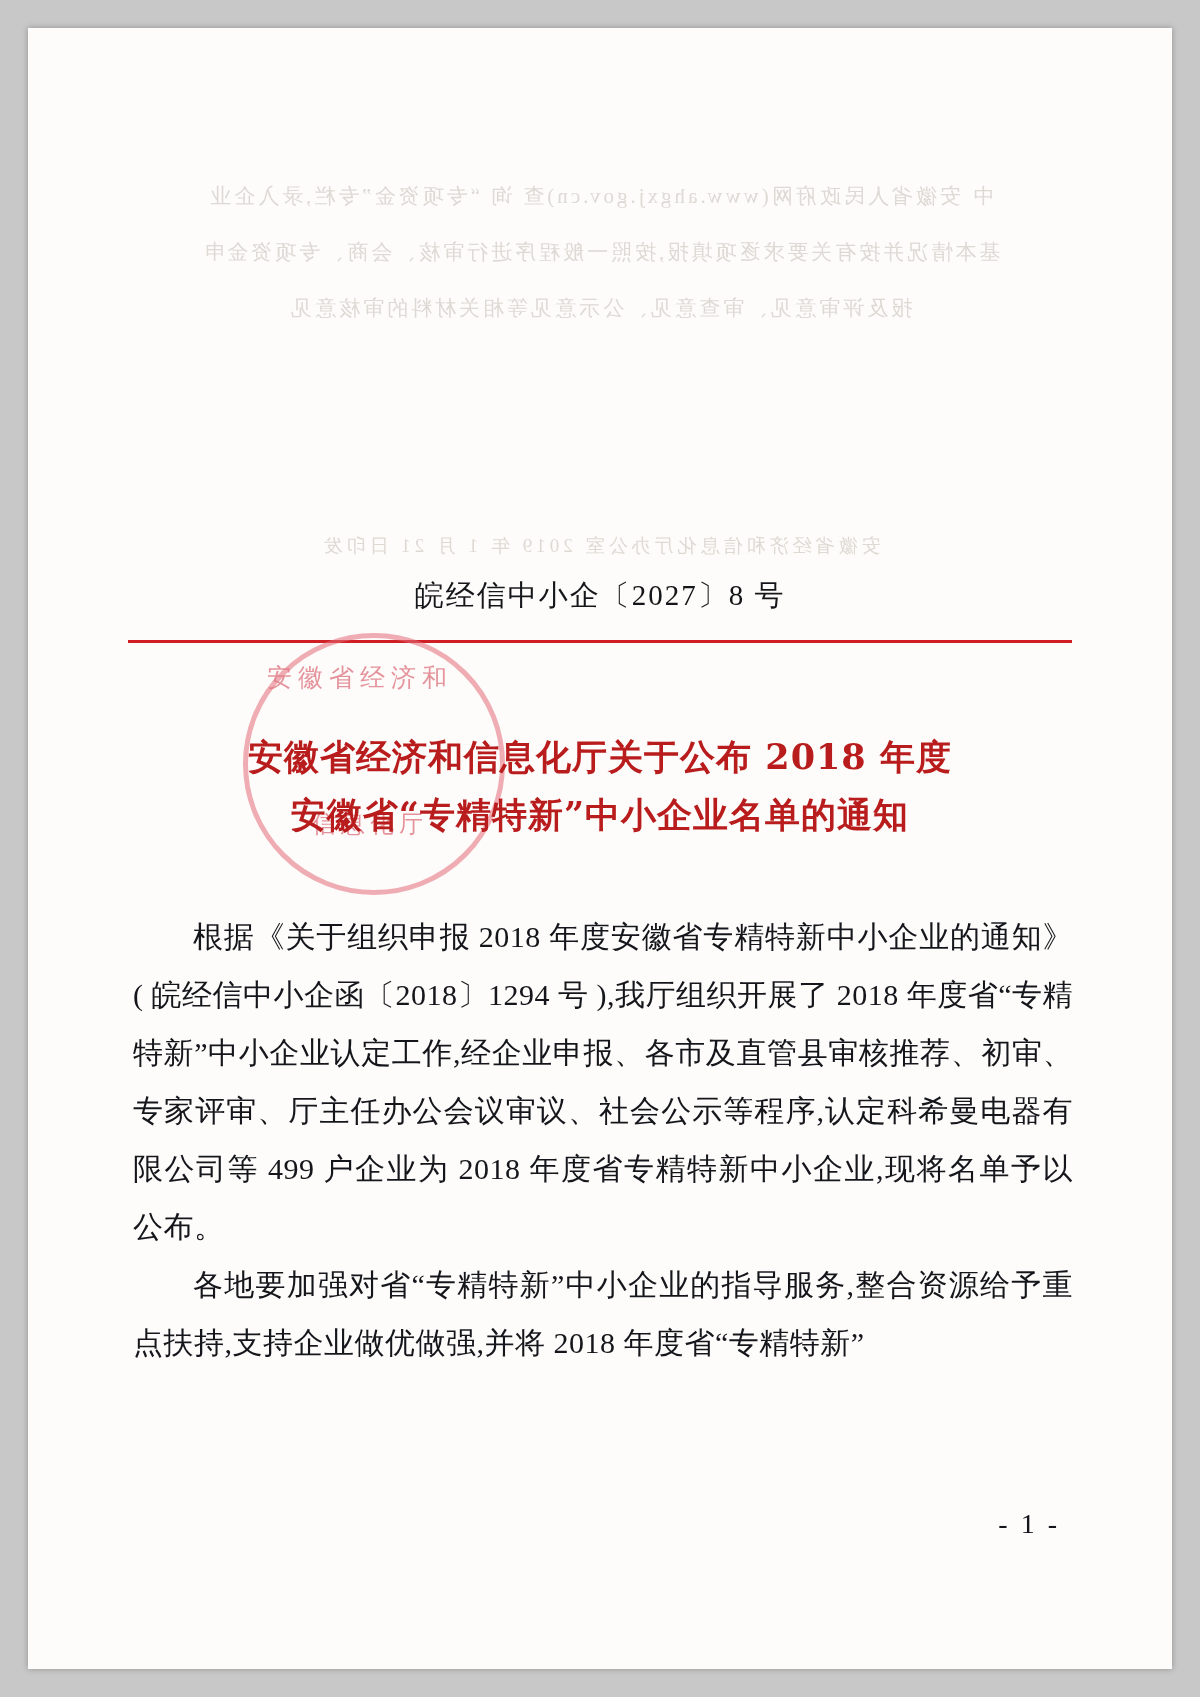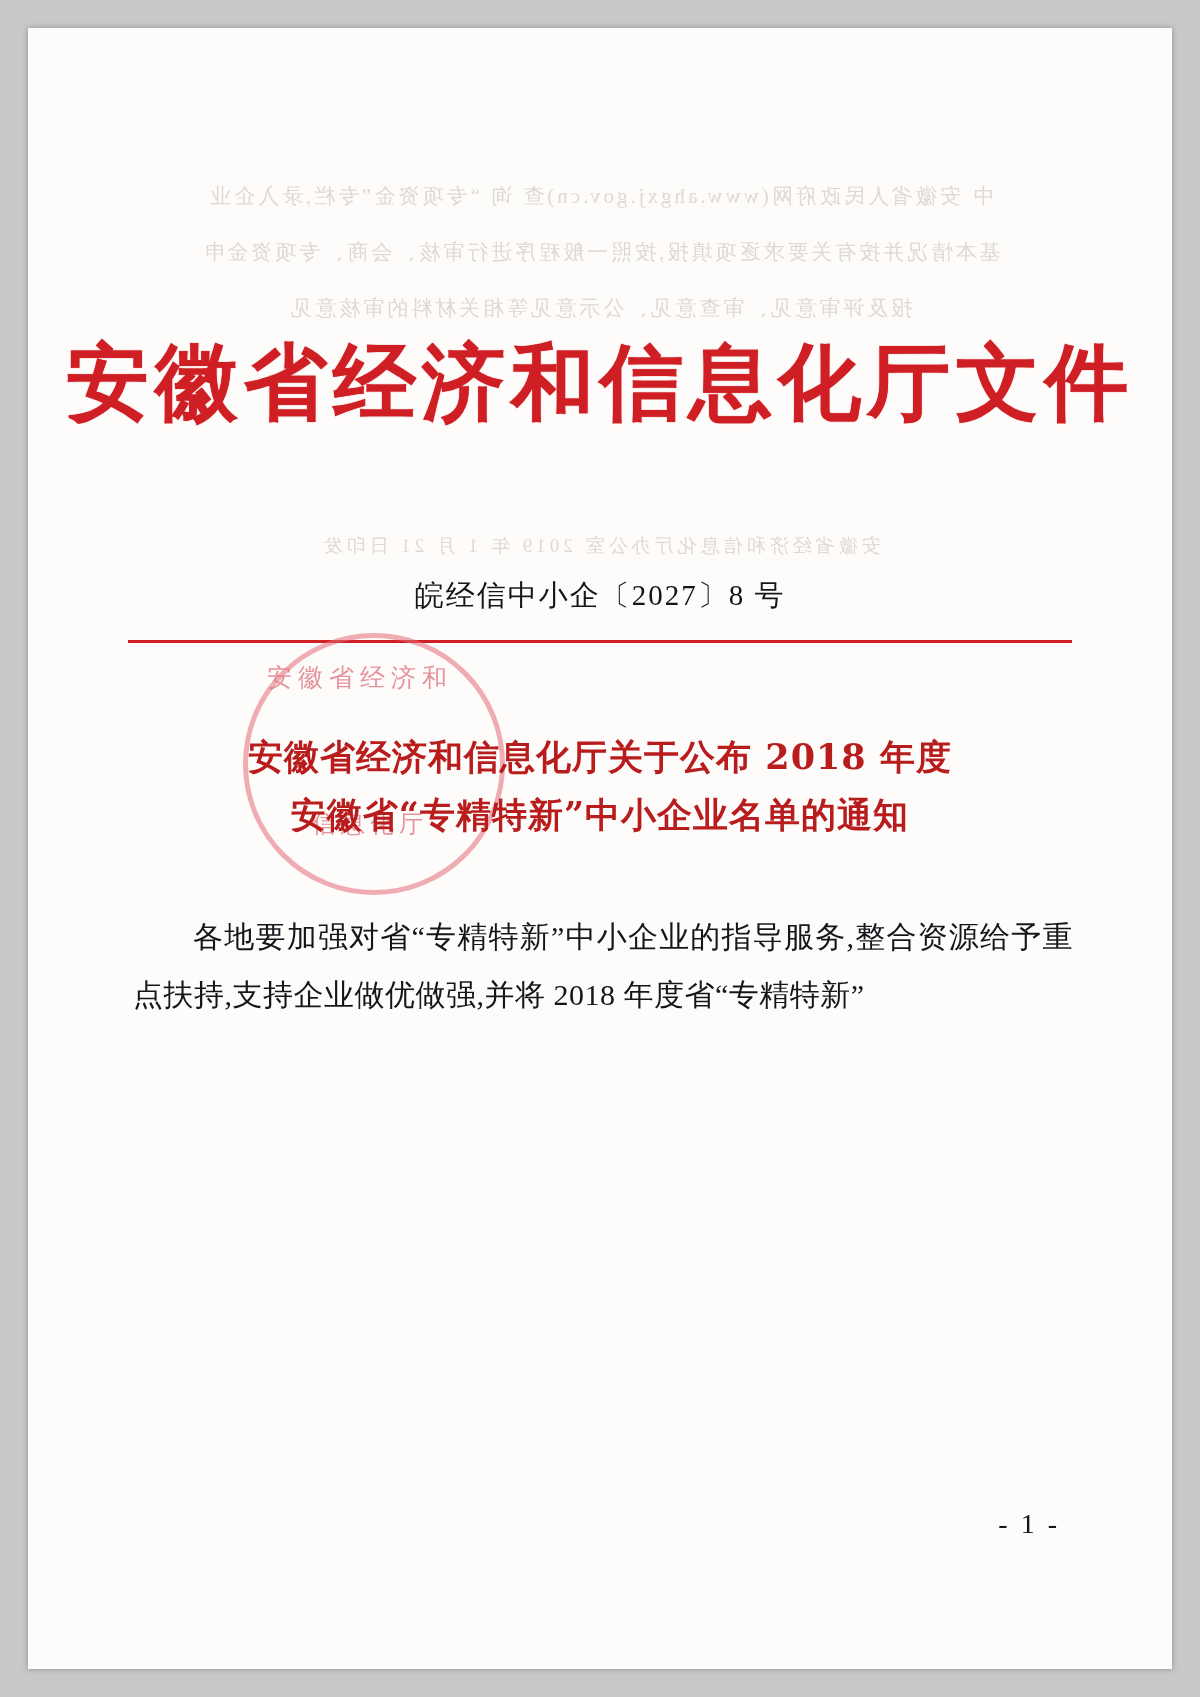--- a/index.html
+++ b/index.html
@@ -209,39 +209,39 @@
 <body>
 
 <div id="page">
 
   <div class="bleed">
     <div>中 安徽省人民政府网(www.ahgxj.gov.cn)查 询 “专项资金”专栏,录入企业</div>
     <div>基本情况并按有关要求逐项填报,按照一般程序进行审核、会商、专项资金申</div>
     <div>报及评审意见、审查意见、公示意见等相关材料的审核意见</div>
   </div>
 
-  <div class="masthead">安徽省经济和信息化厅文件</div>
 
   <div class="bleed-mid">安徽省经济和信息化厅办公室 2019 年 1 月 21 日印发</div>
 
   <div class="docnumber">皖经信中小企〔2027〕8 号</div>
 
   <div class="redline"></div>
 
   <div class="seal">
     <div class="ring"></div>
     <div class="sealtext">安徽省经济和</div>
     <div class="sealtext2">信息化厅</div>
   </div>
 
 
   <div class="title">
     <div>安徽省经济和信息化厅关于公布 2018 年度</div>
     <div>安徽省“专精特新”中小企业名单的通知</div>
   </div>
 
   <div class="body">
+    <p class="indent">根据《关于组织申报 2018 年度安徽省专精特新中小企业的通知》( 皖经信中小企函〔2018〕1294 号 ),我厅组织开展了 2018 年度省“专精特新”中小企业认定工作,经企业申报、各市及直管县审核推荐、初审、专家评审、厅主任办公会议审议、社会公示等程序,认定科希曼电器有限公司等 499 户企业为 2018 年度省专精特新中小企业,现将名单予以公布。</p>
     <p class="indent">各地要加强对省“专精特新”中小企业的指导服务,整合资源给予重点扶持,支持企业做优做强,并将 2018 年度省“专精特新”</p>
   </div>
 
   <div class="pagenum">- 1 -</div>
 
 </div>
 
 </body></html>

